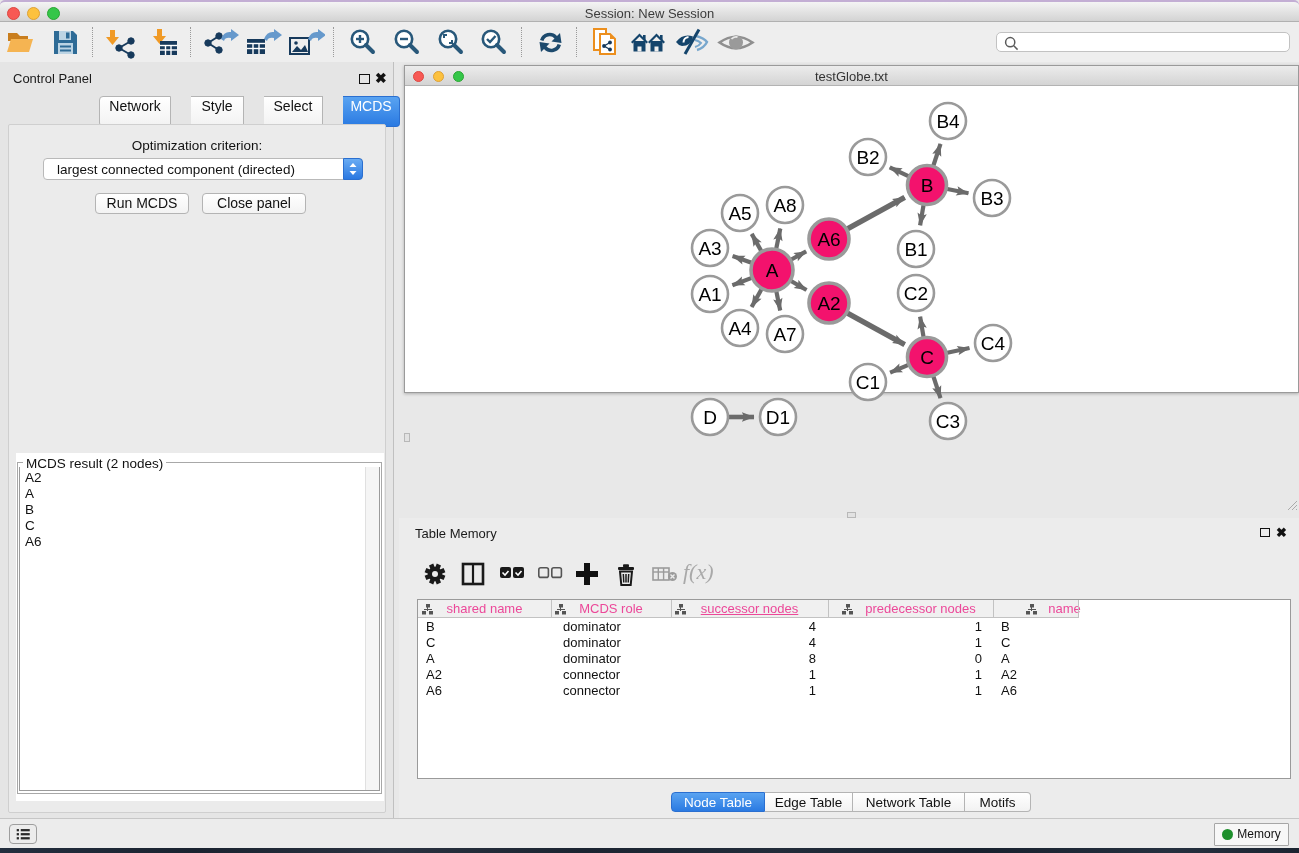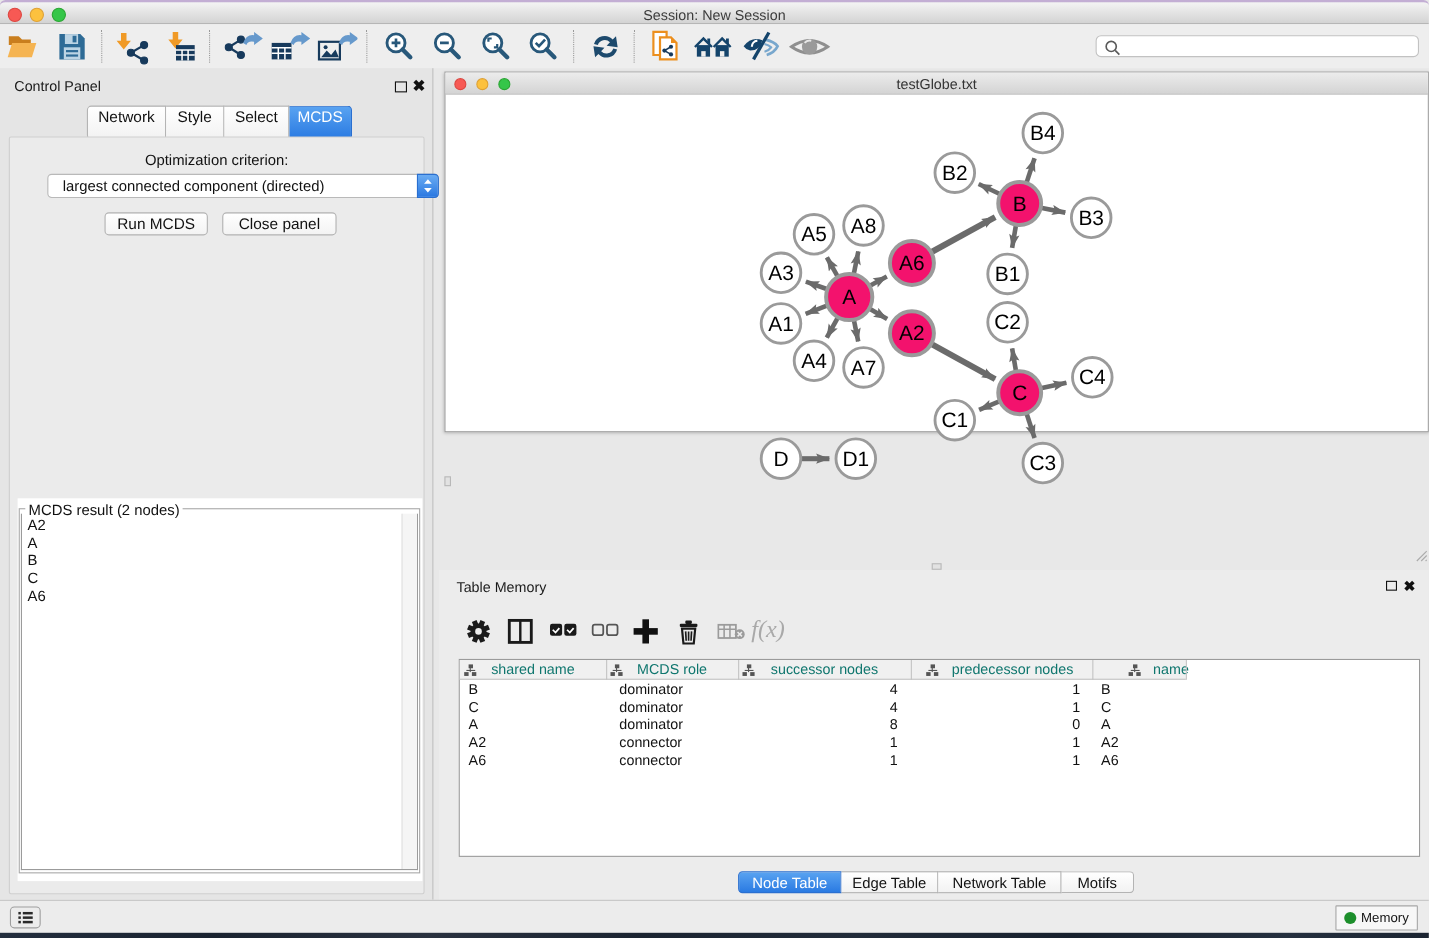--- a/index.html
+++ b/index.html
@@ -35,29 +35,29 @@
 #cpanel { left:0; top:62px; width:394px; height:756px; background:#e5e5e5; border-right:1px solid #c0c0c0; }
 #cp-title { left:13px; top:9px; font-size:13px; color:#1a1a1a; }
 #cp-float { left:359px; top:12px; width:11px; height:10px; border:1.5px solid #111; }
 #cp-close { left:375px; top:8px; font-size:14px; font-weight:bold; color:#111; }
 
 
 .tabrow { top:34px; left:79px; height:19px; display:flex; }
 .tab {
   height:31px; line-height:18px; font-size:14px;
   background:linear-gradient(#ffffff,#f2f2f2); border:1px solid #b4b4b4; border-left:none;
-  color:#111; text-align:center;
+  color:#111; text-align:center;margin-left:20px;
 }
 .tab { text-align:center; } .tab:first-child { border-left:1px solid #b4b4b4; border-radius:4px 0 0 4px; }
 .tab.sel { background:linear-gradient(#59a3f1,#2a7ae2); color:#fff; border-color:#2a6fd0; border-radius:0 4px 4px 0; }
 
 
 #cp-content { left:8px; top:62px; width:378px; height:689px; background:#ebebeb; border:1px solid #cfcfcf; border-radius:2px; }
 #opt-label { top:13px; width:100%; text-align:center; font-size:13.5px; color:#111; }
-#combo { left:34px; top:33px; width:356px; height:22px; background:#fff; border:1px solid #b9b9b9; border-radius:4px; }
+#combo { left:34px; top:33px; width:320px; height:22px; background:#fff; border:1px solid #b9b9b9; border-radius:4px; }
 #combo .ctext { position:absolute; left:13px; top:3px; font-size:13.5px; color:#111; white-space:nowrap; }
 #combo .cbtn {
   position:absolute; right:-1px; top:-1px; width:20px; height:22px;
   background:linear-gradient(#6aacf3,#2a78e1); border-radius:0 4px 4px 0; border:1px solid #2a6fd0;
 }
 .btn {
   position:absolute; height:21px; background:linear-gradient(#ffffff,#f3f3f3);
   border:1px solid #b4b4b4; border-radius:4px; font-size:14px; color:#111;
   text-align:center; line-height:19px;
 }
@@ -85,21 +85,21 @@
 
 
 #tablepanel { left:399px; top:518px; width:900px; height:300px; background:#ececec; }
 #tp-title { left:16px; top:8px; font-size:13px; color:#1a1a1a; }
 .tp-float { left:861px; top:10px; width:10px; height:9px; border:1.5px solid #111; position:absolute; }
 .tp-close { left:877px; top:7px; font-size:13px; font-weight:bold; color:#111; position:absolute; }
 #tp-toolbar { left:18px; top:40px; height:32px; position:absolute; }
 #ttable { left:18px; top:81px; width:874px; height:180px; background:#fff; border:1px solid #9a9a9a; position:absolute; }
 
 
-.hcell { position:absolute; top:0; height:18px; line-height:18px; font-size:13px; color:#0f766e; text-align:center; }
+.hcell { position:absolute; top:0; height:18px; line-height:18px; font-size:13px; color:#ec4899; text-align:center; }
 .hcell::before { content:""; position:absolute; left:4px; top:3.5px; width:11px; height:11px;
   background:
     linear-gradient(#555,#555) 3.5px 0/4px 3.5px no-repeat,
     linear-gradient(#555,#555) 0 7px/4px 3.5px no-repeat,
     linear-gradient(#555,#555) 7px 7px/4px 3.5px no-repeat,
     linear-gradient(#555,#555) 5px 2px/1.2px 5px no-repeat,
     linear-gradient(#555,#555) 1.5px 5.2px/8.2px 1.2px no-repeat;
 }
 .hline { position:absolute; top:0; height:18px; width:1px; background:#c2c2c2; }
 .trows { position:absolute; left:0; top:19px; width:660px; }
@@ -453,21 +453,21 @@
       <circle cx="20.5" cy="10.5" r="4.5" fill="#9b9b9b"></circle>
       <path d="M18.5 8.5 l4 4 M22.5 8.5 l-4 4" stroke="#ececec" stroke-width="1.4"></path>
     </svg>
 
     <div style="position:absolute;left:266px;top:1px;font-family:'Liberation Serif',serif;font-style:italic;font-size:22px;color:#a9a9a9;">f(x)</div>
   </div>
   <div id="ttable">
     <div class="thead" style="position:absolute;left:0;top:0;width:660px;height:18px;background:#f0f0f0;border-bottom:1px solid #c2c2c2;"></div>
     <div class="hcell" style="left:0;width:133px;">shared name</div>
     <div class="hcell" style="left:133px;width:120px;">MCDS role</div>
-    <div class="hcell" style="left:253px;width:157px;">successor nodes</div>
+    <div class="hcell" style="left:253px;width:157px;text-decoration:underline;">successor nodes</div>
     <div class="hcell" style="left:420px;width:165px;">predecessor nodes</div>
     <div class="hcell" style="left:604px;width:85px;">name</div>
     <div class="hline" style="left:133px"></div>
     <div class="hline" style="left:253px"></div>
     <div class="hline" style="left:410px"></div>
     <div class="hline" style="left:575px"></div>
     <div class="hline" style="left:660px"></div>
     <div class="trows">
       <div class="trow">
           <span class="c1">B</span>

